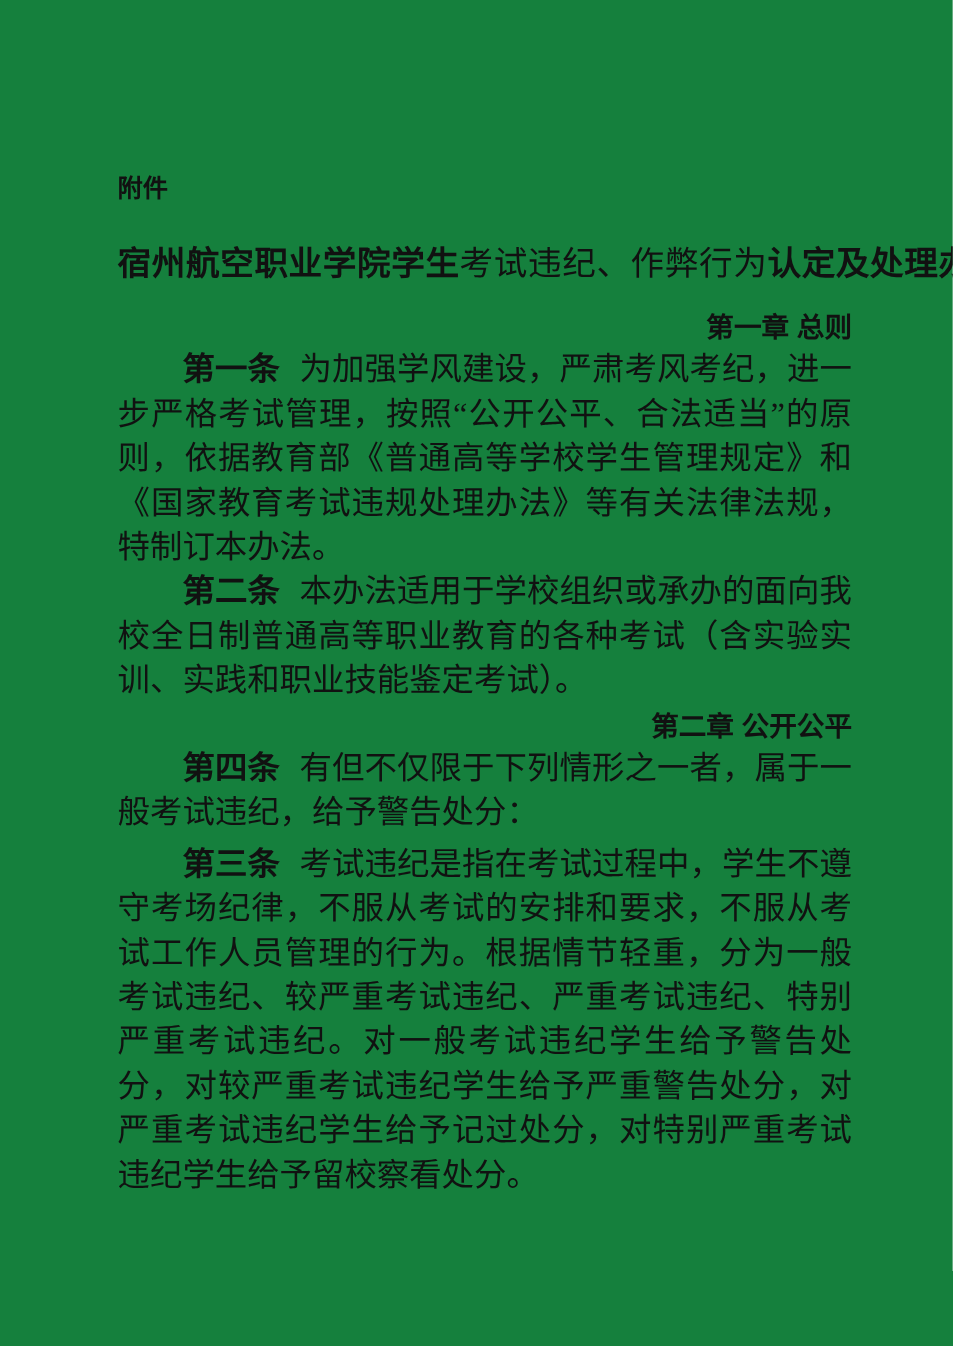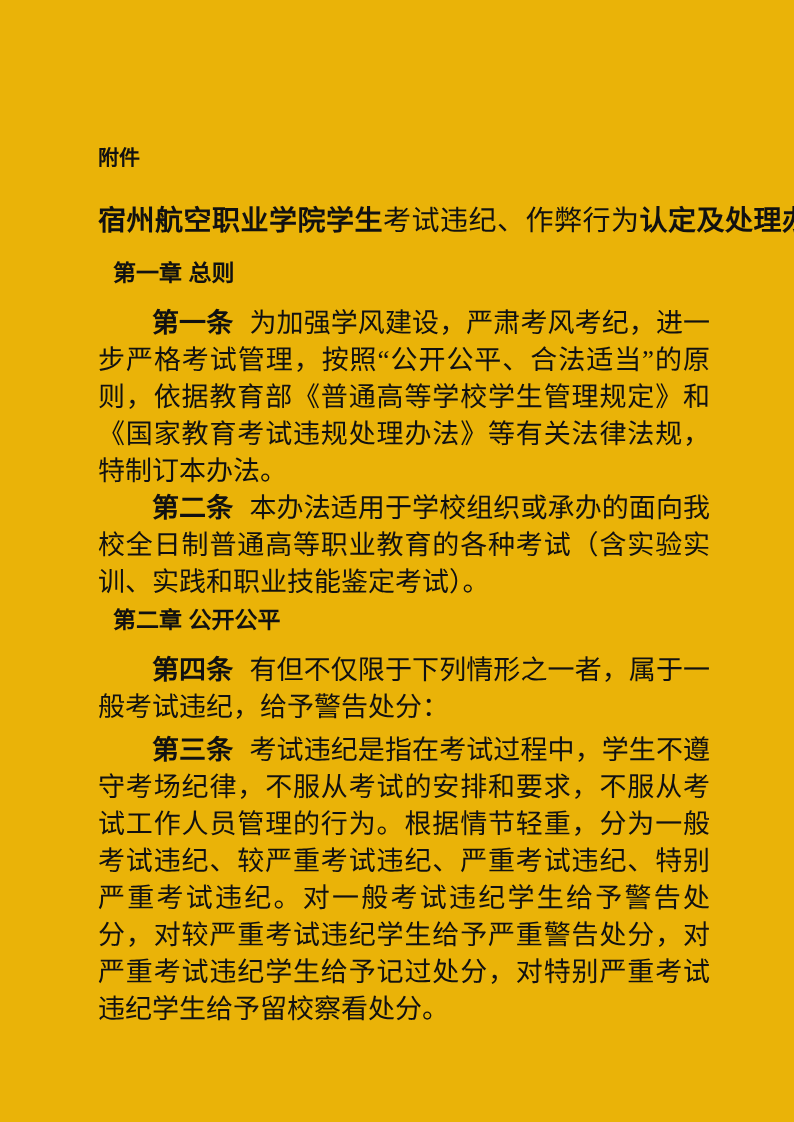--- a/index.html
+++ b/index.html
@@ -5,21 +5,21 @@
   html, body {
     margin: 0;
     padding: 0;
     background: #ffffff;
   }
   .page {
     position: relative;
     width: 794px;
     height: 1122px;
     margin: 0 auto;
-    background: #eab308;
+    background: #15803d;
     color: #111111;
     overflow: hidden;
     font-family: "Liberation Serif", serif;
   }
   .content {
     padding: 0 84px 0 98px;
   }
   .attachment {
     margin-top: 145px;
     font-family: "Liberation Sans", sans-serif;
@@ -34,22 +34,22 @@
     font-size: 28px;
     line-height: 47px;
     font-weight: 400;
     letter-spacing: 0.5px;
   }
   .title-line { white-space: nowrap; }
   .w-heavy  { font-weight: 900; }
   .w-bold   { font-weight: 700; }
   .w-normal { font-weight: 400; }
   .chapter-heading {
-    margin: 15px;
-    text-align: left;
+    margin: 0;
+    text-align: right;
     font-family: "Liberation Sans", sans-serif;
     font-weight: 700;
     font-size: 23px;
     line-height: 34px;
   }
   .chapter-heading.ch-1 { margin-top: 12px; }
   .chapter-heading.ch-2 { margin-top: 2px; }
   .article, .clause-item {
     margin: 0;
     font-size: 27px;

